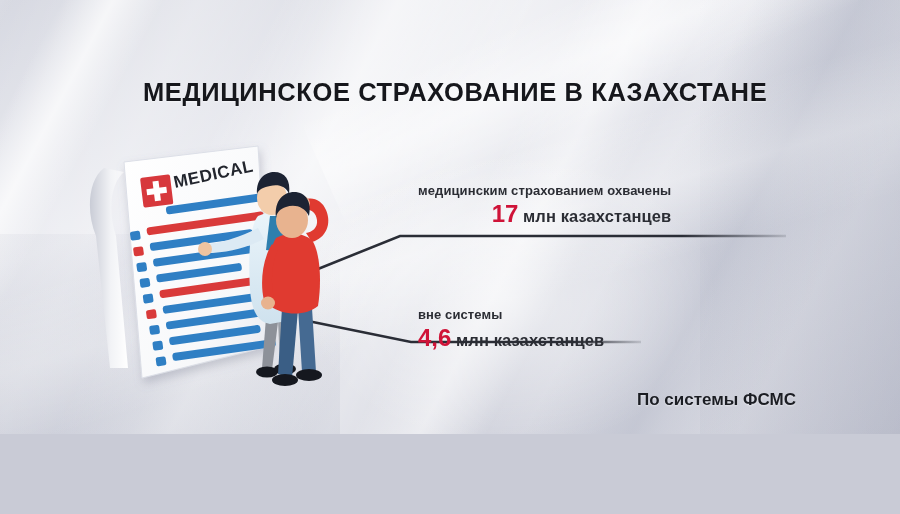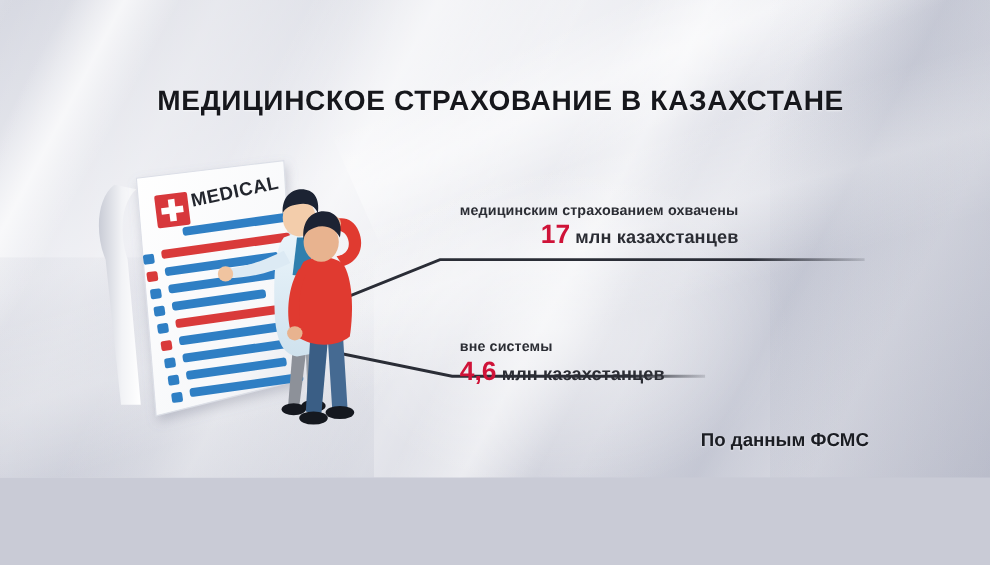--- a/index.html
+++ b/index.html
@@ -223,15 +223,15 @@
       <ellipse cx="222" cy="63" rx="8" ry="7" fill="#e8b38f"></ellipse>
 
       <path d="M192,104 C182,120 180,144 184,160 L194,158 C190,142 192,122 198,110 Z" fill="#e03a30"></path>
       <ellipse cx="188" cy="163" rx="7" ry="6.5" fill="#e8b38f"></ellipse>
 
       <ellipse cx="212" cy="80" rx="16" ry="18" fill="#e8b38f"></ellipse>
       <path d="M196,78 C194,60 204,52 214,52 C226,52 232,62 229,76 C224,66 214,64 206,67 C200,69 197,72 196,78 Z" fill="#1c2333"></path>
     </g>
   </svg>
 
-  <div id="source">По данным ФСМС</div>
+  <div id="source">По системы ФСМС</div>
 
 </div>
 
 </body></html>

